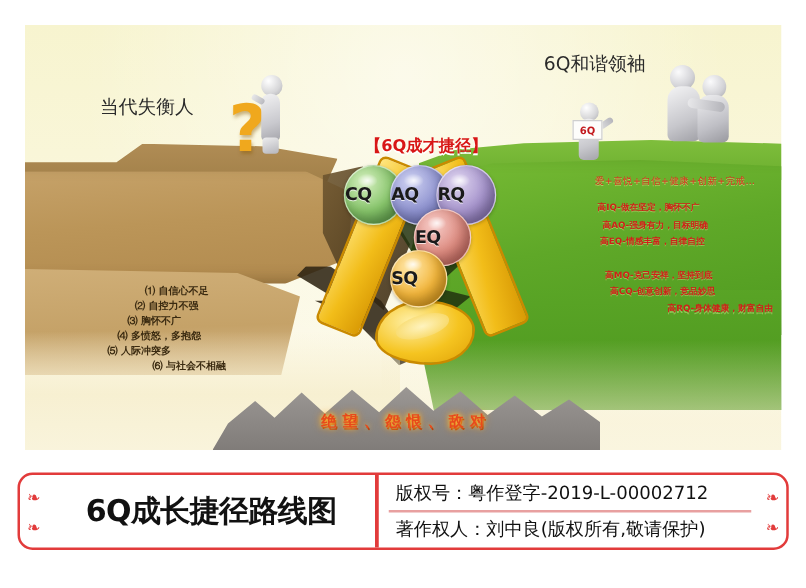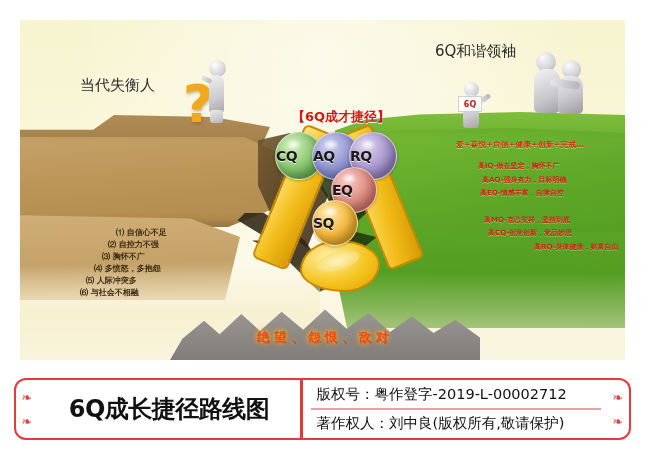--- a/index.html
+++ b/index.html
@@ -246,25 +246,25 @@
     position:absolute;left:60px;top:207px;
     font-size:8px;line-height:12px;color:#3a2a10;font-weight:bold;
     font-family:"DejaVu Sans",sans-serif;white-space:nowrap;
   }
   .list-lower .li{display:block;}
   .list-lower .li:nth-child(1){padding-left:36px;}
   .list-lower .li:nth-child(2){padding-left:28px;}
   .list-lower .li:nth-child(3){padding-left:22px;}
   .list-lower .li:nth-child(4){padding-left:14px;}
   .list-lower .li:nth-child(5){padding-left:6px;}
-  .list-lower .li:nth-child(6){padding-left:0px;}
+  .list-lower .li:nth-child(6){padding-left:0px;margin-left:42px;}
 
   .green-head{
-    position:absolute;left:436px;top:120px;
-    font-size:7.5px;font-weight:bold;color:#e0261c;
+    position:absolute;left:456px;top:120px;
+    font-size:7.5px;font-weight:normal;color:#e0261c;
     font-family:"DejaVu Sans",sans-serif;white-space:nowrap;
     letter-spacing:.4px;
     text-shadow:0 1px 0 rgba(255,255,170,.5);
   }
   .green-list{
     position:absolute;left:458px;top:140px;
     font-size:7px;line-height:13.5px;font-weight:bold;color:#cf2018;
     font-family:"DejaVu Sans",sans-serif;white-space:nowrap;
     text-shadow:0 1px 0 rgba(255,255,180,.35);
   }

